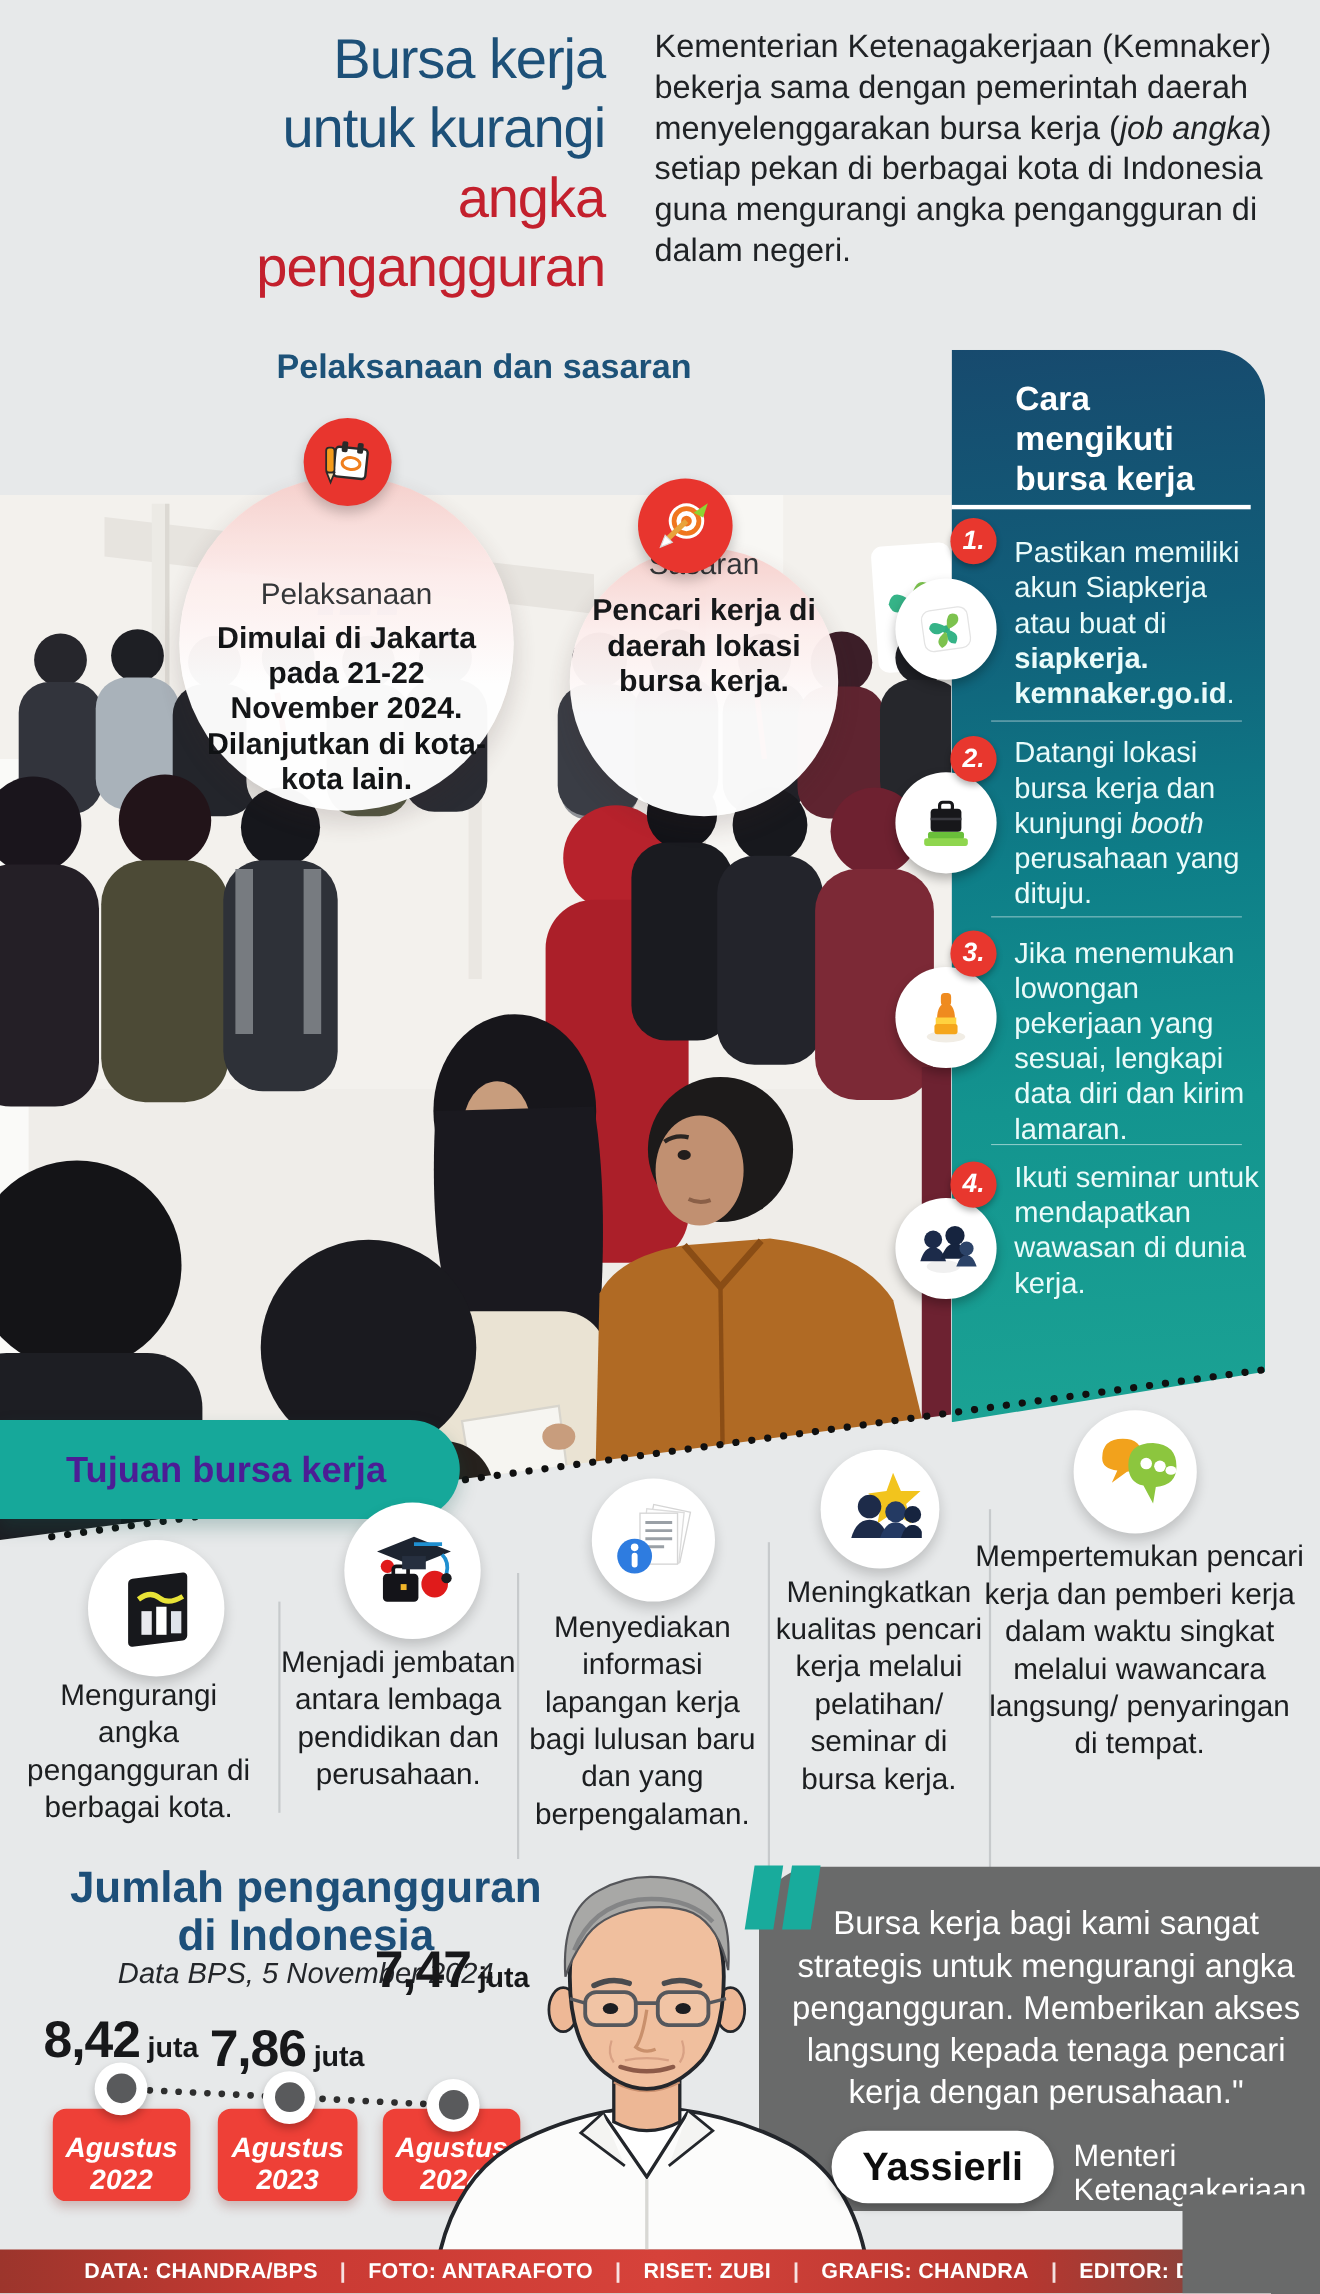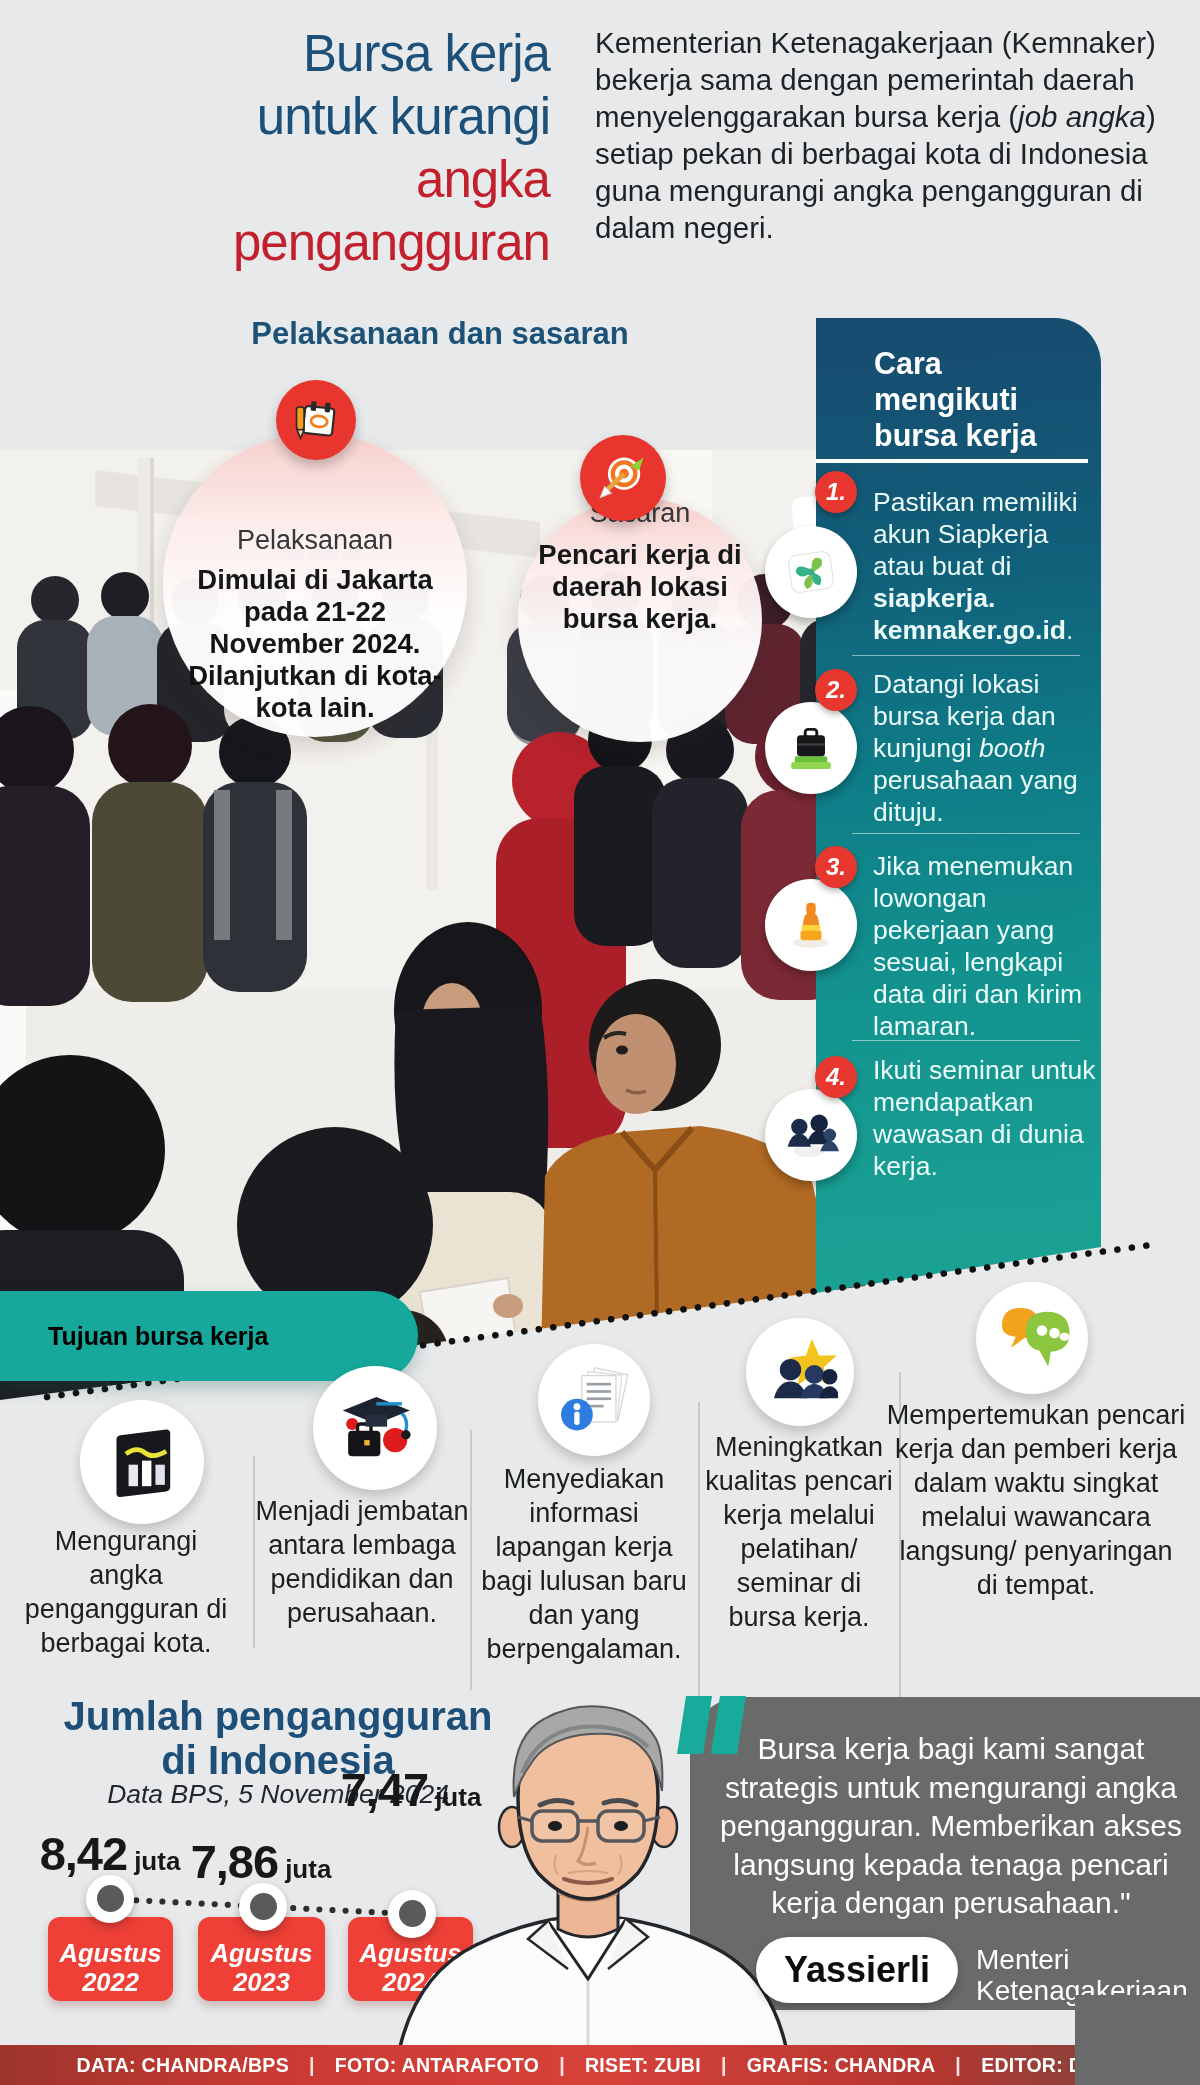--- a/index.html
+++ b/index.html
@@ -31,21 +31,21 @@
   .circle1{left:163px;top:433px;width:304px;height:304px;}
   .circle2{left:518px;top:498px;width:244px;height:244px;}
   .circle-label{font-size:27px;color:#2e3033;}
   .circle-text{font-weight:bold;font-size:27.5px;line-height:32px;color:#101214;}
   .icon-bubble{border-radius:50%;background:#e8352e;z-index:6;display:flex;
       align-items:center;justify-content:center;box-shadow:0 6px 12px rgba(0,0,0,.22);}
   .icon-c1{left:276px;top:380px;width:80px;height:80px;}
   .icon-c2{left:580px;top:435px;width:86px;height:86px;}
 
   
-  .sidebar{left:816px;top:318px;width:285px;height:977px;z-index:2;}
+  .sidebar{left:865px;top:318px;width:285px;height:977px;z-index:2;}
   .sidebar-bg{position:absolute;left:0;top:0;width:285px;height:975px;
       background:linear-gradient(176deg,#174a6e 0%,#115e79 24%,#0e7e88 48%,#13948f 70%,#1ba394 100%);
       clip-path:polygon(0 0,100% 0,100% 929px,0 975px);border-top-right-radius:46px;}
   .sb-title{position:absolute;left:58px;top:27px;width:205px;font-size:30.5px;line-height:36px;
       font-weight:bold;color:#ffffff;}
   .sb-line{position:absolute;left:0;top:141px;width:272px;height:4px;background:#ffffff;}
   .step-num{position:absolute;width:42px;height:42px;border-radius:50%;background:#e8372e;
       color:#fff;font-weight:bold;font-style:italic;font-size:24px;display:flex;
       align-items:center;justify-content:center;z-index:3;box-shadow:0 3px 6px rgba(0,0,0,.3);}
   .step-icon{position:absolute;width:92px;height:92px;border-radius:50%;background:#ffffff;
@@ -55,21 +55,21 @@
       color:#eafbfa;z-index:3;}
   .sb-sep{position:absolute;left:36px;width:228px;height:1px;background:rgba(255,255,255,.5);}
 
   
   .diag{left:0;top:1230px;width:1200px;height:180px;z-index:3;pointer-events:none;}
 
   
   .banner{left:0;top:1291px;width:418px;height:90px;background:#16a89a;z-index:4;
       border-radius:0 46px 46px 0;display:flex;align-items:center;
       box-shadow:0 8px 16px rgba(20,90,85,.25);}
-  .banner-text{padding-left:48px;font-size:25px;font-weight:bold;color:#000000;}
+  .banner-text{padding-left:60px;font-size:33px;font-weight:bold;color:#4c1d95;}
 
   
   .goal-div{width:2px;background:#c7cacc;z-index:4;}
   .goal-icon{border-radius:50%;background:#ffffff;z-index:5;display:flex;align-items:center;
       justify-content:center;box-shadow:0 6px 12px rgba(0,0,0,.18);}
   .goal-text{font-size:27px;line-height:34px;color:#1c1e20;text-align:center;z-index:4;}
 
   
   .stats-heading{left:48px;top:1694px;width:460px;text-align:center;font-size:40px;
       line-height:44px;font-weight:bold;color:#1d4f79;z-index:4;}

